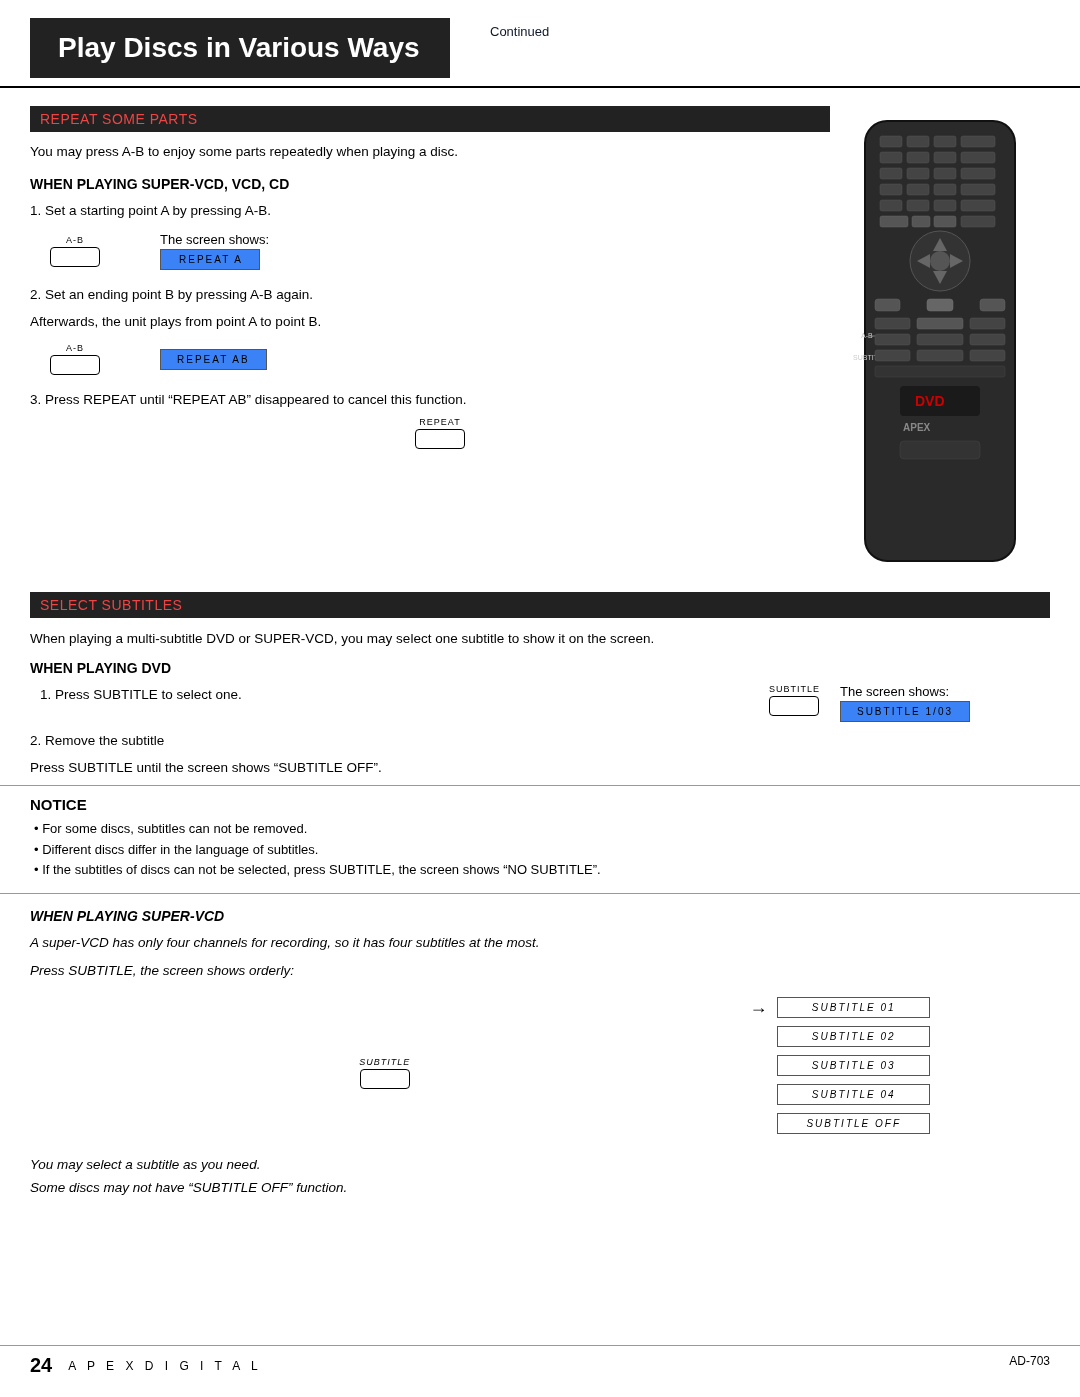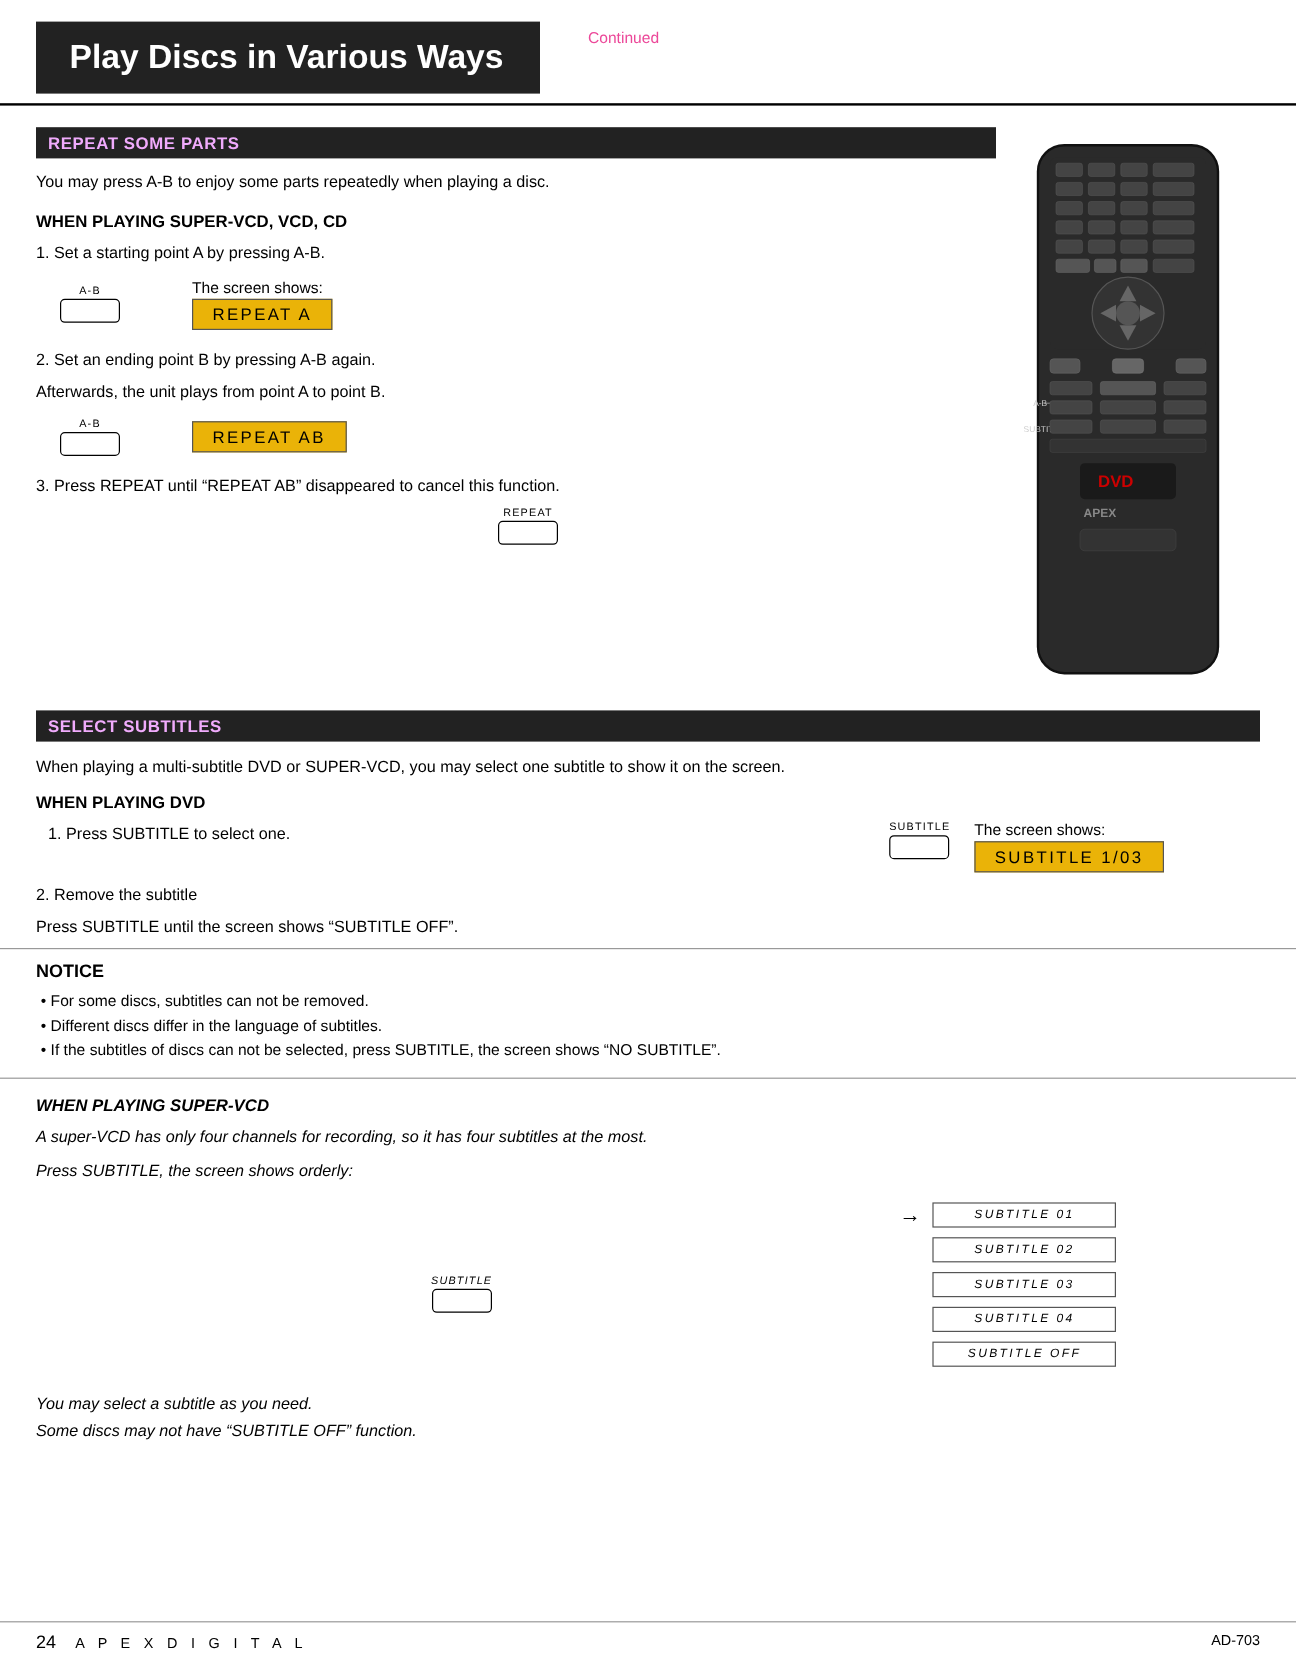--- a/index.html
+++ b/index.html
@@ -35,37 +35,37 @@
       color: #fff;
       padding: 14px 28px;
       font-size: 28px;
       font-weight: bold;
       display: inline-block;
       min-width: 420px;
     }
 
     .continued-label {
       font-size: 13px;
-      color: #ec4899;
+      color: #0f172a;
       margin-left: 40px;
       margin-top: 6px;
     }
 
     .right-content {
       width: 220px;
       flex-shrink: 0;
     }
 
     
     .section-header {
       background: #222;
-      color: #f0abfc;
+      color: #ef4444;
       padding: 5px 10px;
       font-size: 14px;
-      font-weight: bold;
+      font-weight: normal;
       margin-bottom: 10px;
       letter-spacing: 0.5px;
     }
 
     .intro-text {
       font-size: 13.5px;
       margin-bottom: 14px;
       line-height: 1.5;
     }
 
@@ -117,25 +117,25 @@
       gap: 2px;
     }
 
     .screen-label-text {
       font-size: 13px;
     }
 
     .screen-box {
       border: 1.5px solid #555;
       padding: 4px 16px;
-      font-size: 14px;
+      font-size: 10px;
       letter-spacing: 2px;
       min-width: 100px;
       text-align: right;
-      background: #eab308;
+      background: #3b82f6;
     }
 
     
     .remote-container {
       display: flex;
       justify-content: center;
       margin-top: 10px;
     }
 
     .remote-svg {
@@ -214,22 +214,22 @@
       padding-top: 8px;
     }
 
     .footer-left {
       display: flex;
       align-items: center;
       gap: 16px;
     }
 
     .page-number {
-      font-weight: normal;
-      font-size: 15px;
+      font-weight: bold;
+      font-size: 20px;
     }
 
     .footer-brand {
       letter-spacing: 4px;
       font-size: 12px;
     }
 
     .footer-right {
       font-size: 12px;
     }

